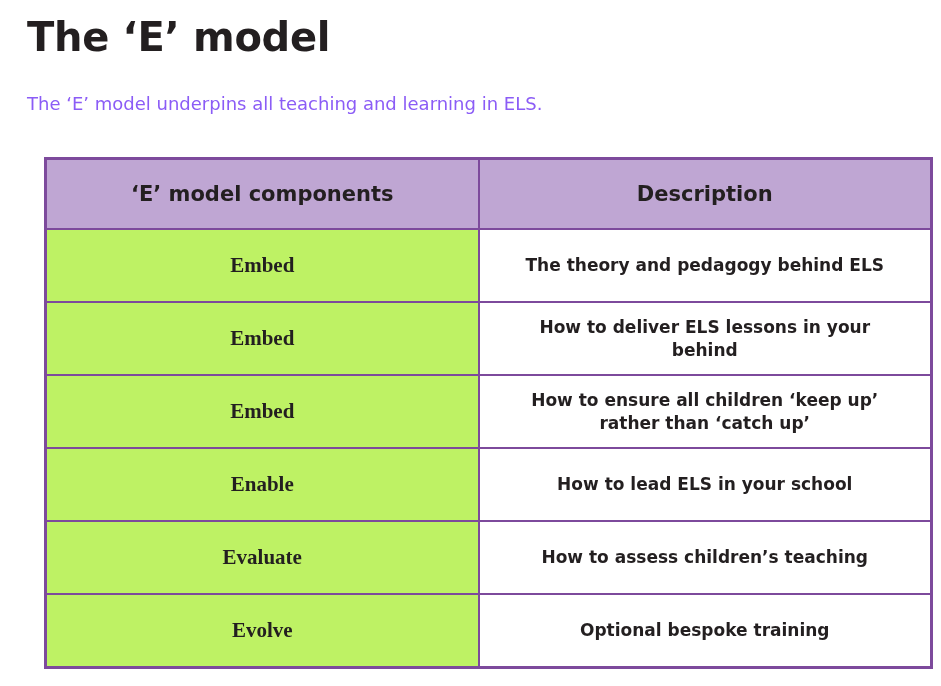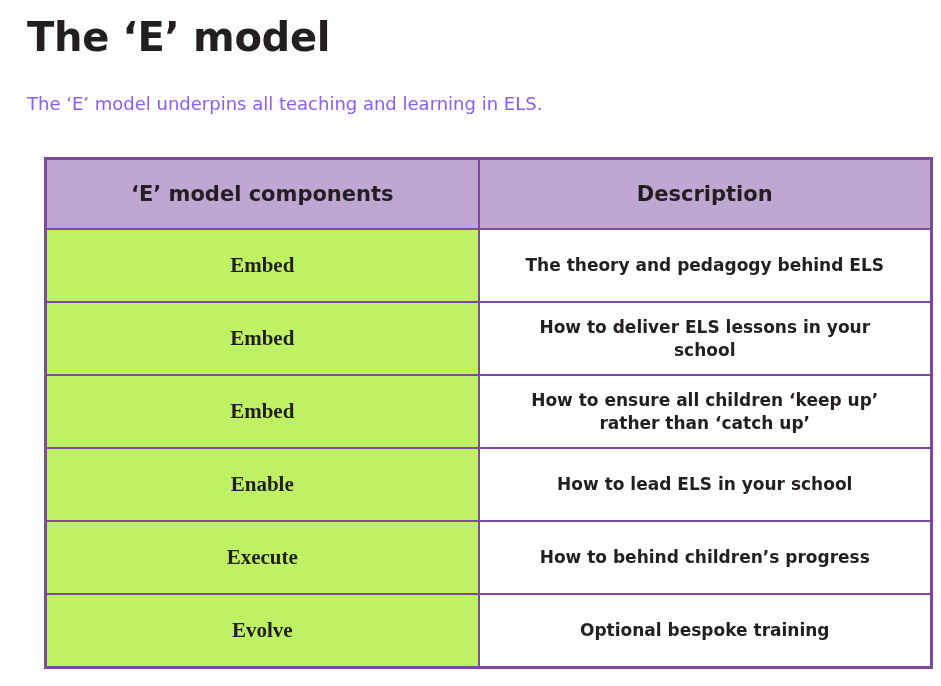--- a/index.html
+++ b/index.html
@@ -103,33 +103,33 @@
         <th class="header-cell">Description</th>
       </tr>
     </thead>
     <tbody>
       <tr>
         <td class="component-cell">Embed</td>
         <td class="description-cell">The theory and pedagogy behind ELS</td>
       </tr>
       <tr>
         <td class="component-cell">Embed</td>
-        <td class="description-cell">How to deliver ELS lessons in your school</td>
+        <td class="description-cell">How to deliver ELS lessons in your behind</td>
       </tr>
       <tr>
         <td class="component-cell">Embed</td>
         <td class="description-cell">How to ensure all children ‘keep up’ rather than ‘catch up’</td>
       </tr>
       <tr>
         <td class="component-cell">Enable</td>
         <td class="description-cell">How to lead ELS in your school</td>
       </tr>
       <tr>
-        <td class="component-cell">Execute</td>
-        <td class="description-cell">How to behind children’s progress</td>
+        <td class="component-cell">Evaluate</td>
+        <td class="description-cell">How to assess children’s teaching</td>
       </tr>
       <tr>
         <td class="component-cell">Evolve</td>
         <td class="description-cell">Optional bespoke training</td>
       </tr>
     </tbody>
   </table>
 
 </div>
 

